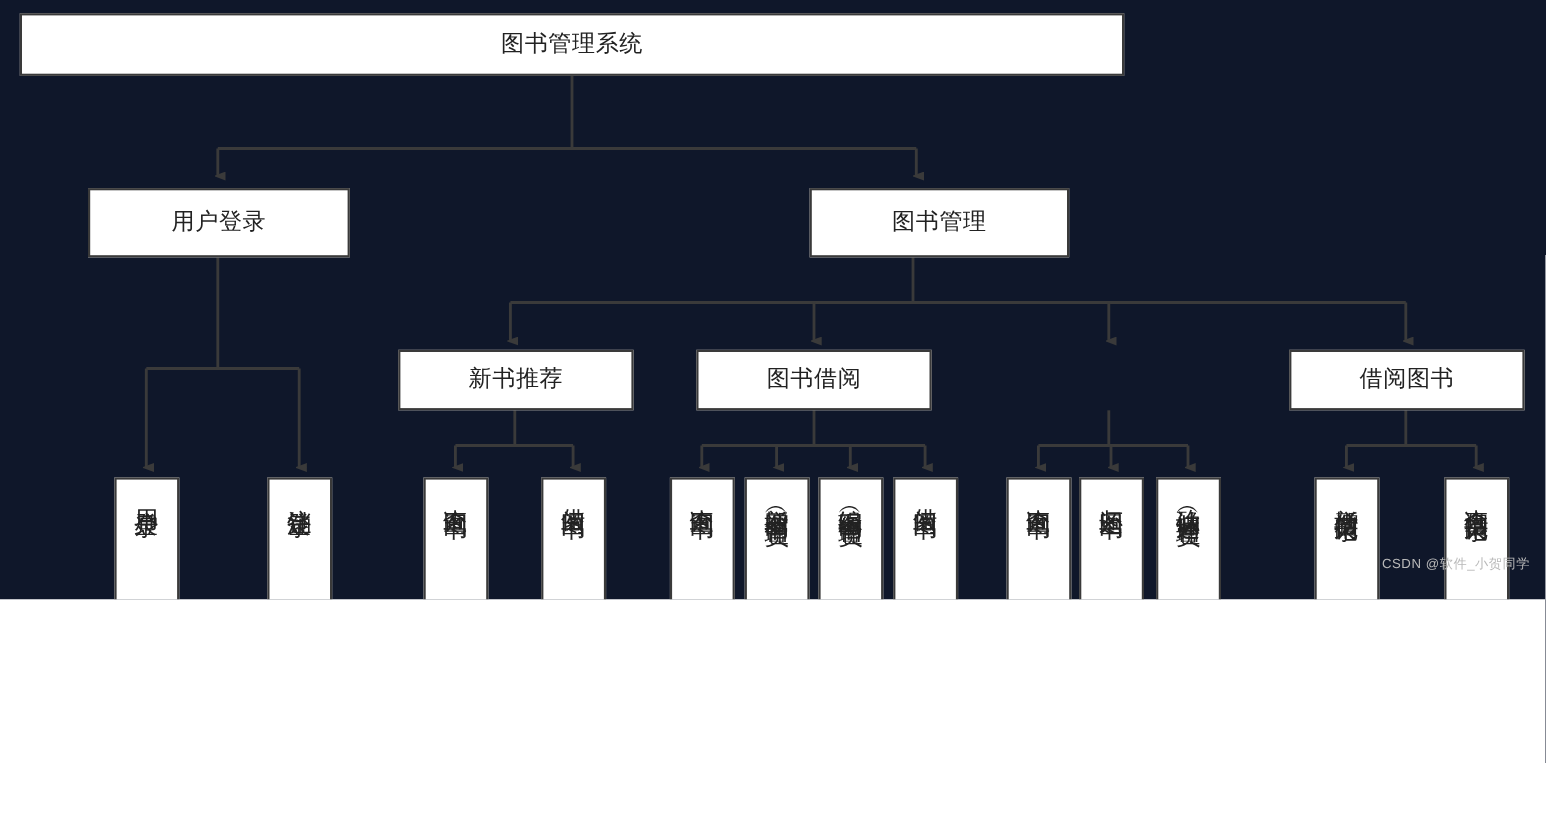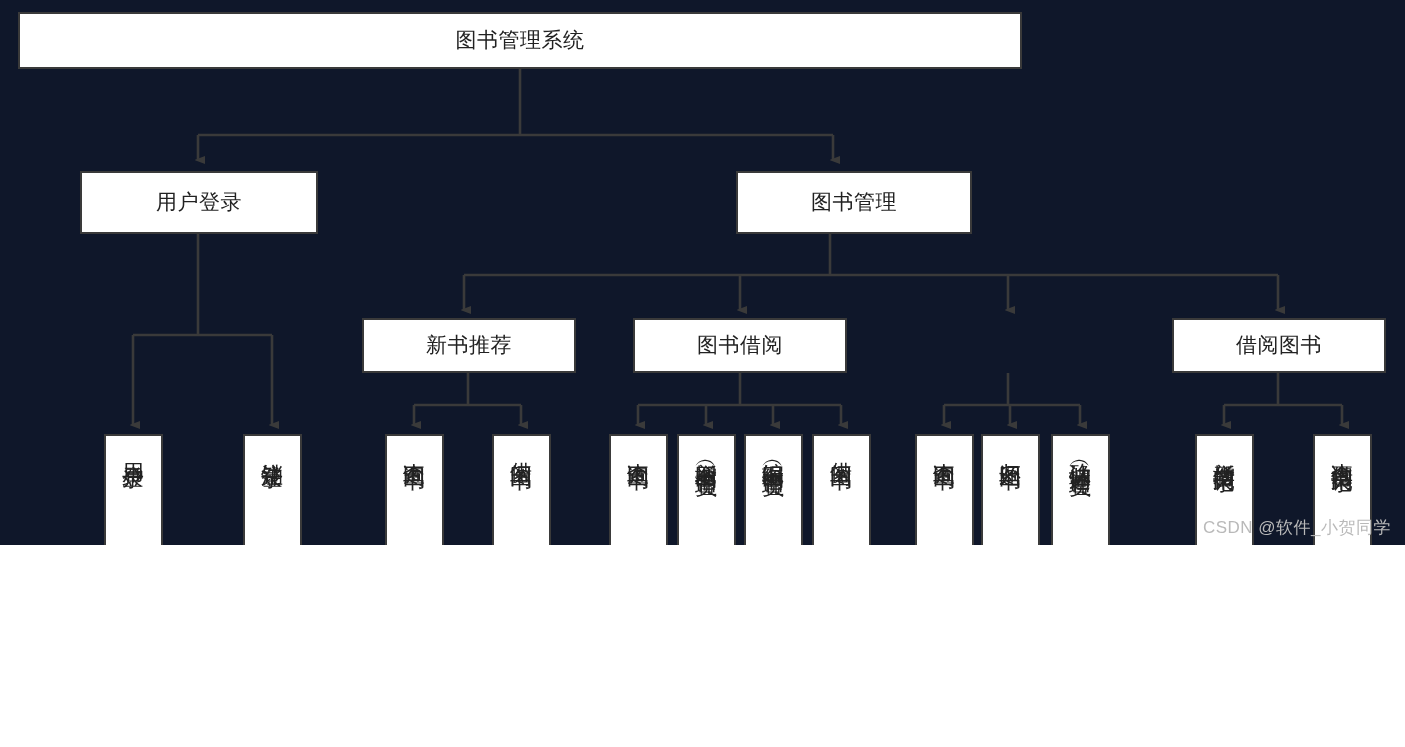--- a/index.html
+++ b/index.html
@@ -54,22 +54,22 @@
   .node.vert .label {
     writing-mode: vertical-rl;
     text-orientation: upright;
     font-size: 22px;
     line-height: 1.05;
     letter-spacing: 2px;
   }
   .watermark {
     position: absolute;
     right: 14px;
-    bottom: 6px;
-    font-size: 17px;
+    bottom: 24px;
+    font-size: 12px;
     color: #b9b9b9;
     white-space: nowrap;
     letter-spacing: 0.5px;
   }
 </style>
 </head>
 <body>
 
 <div id="canvas">
 

